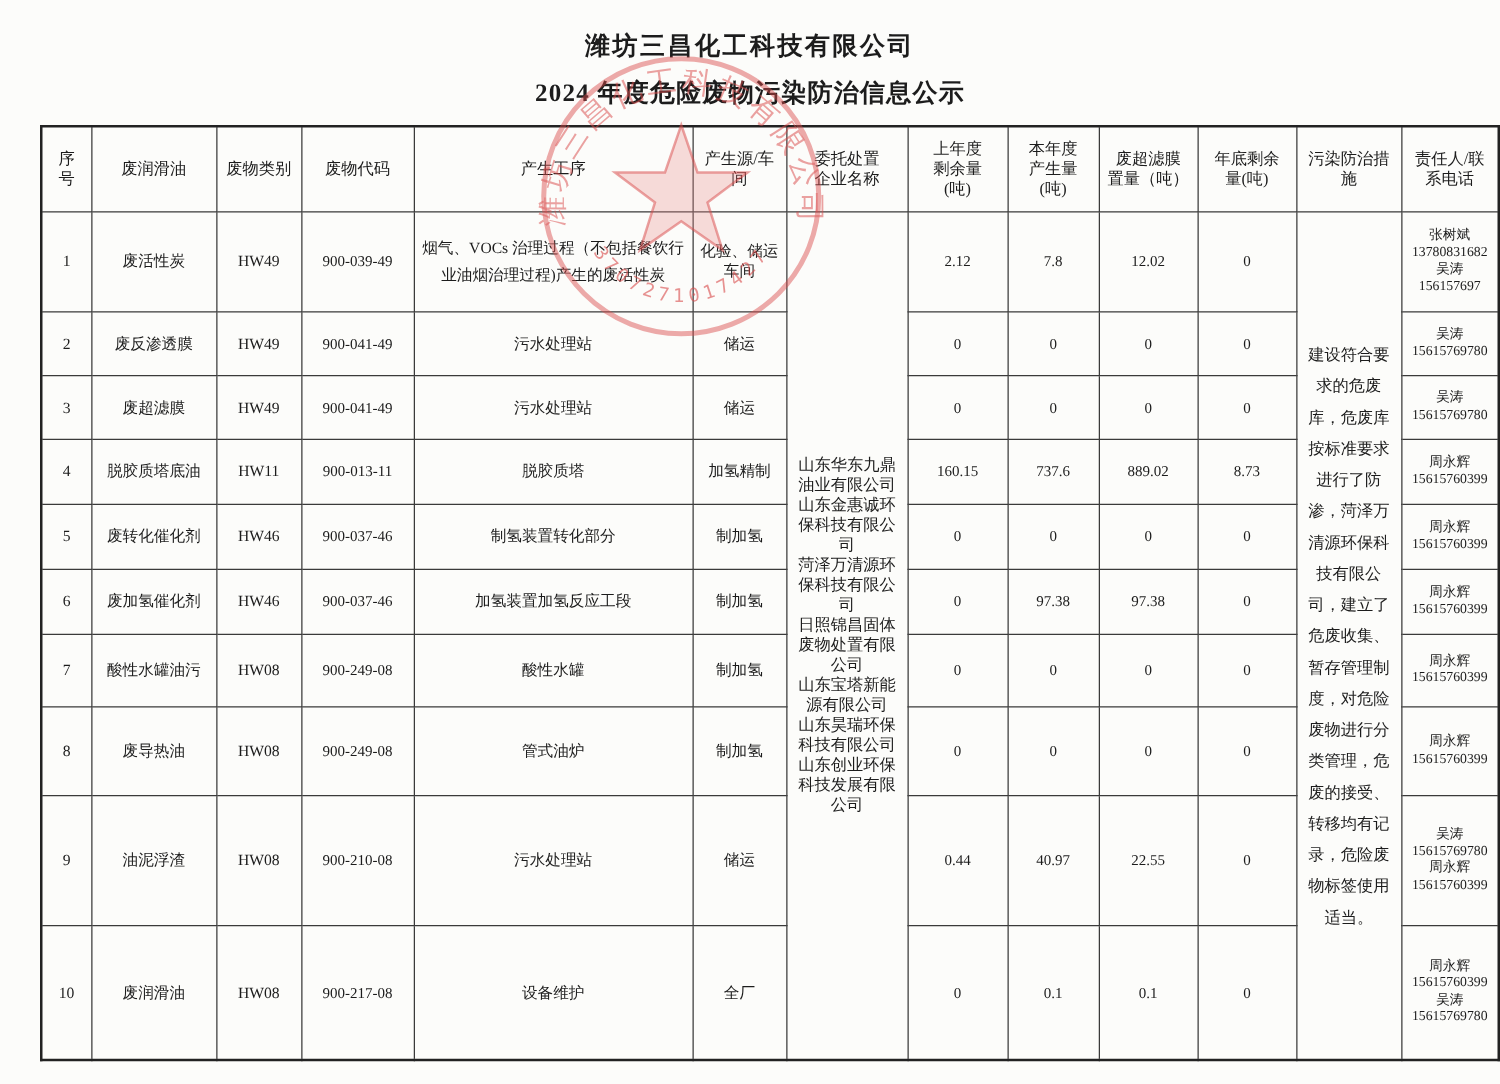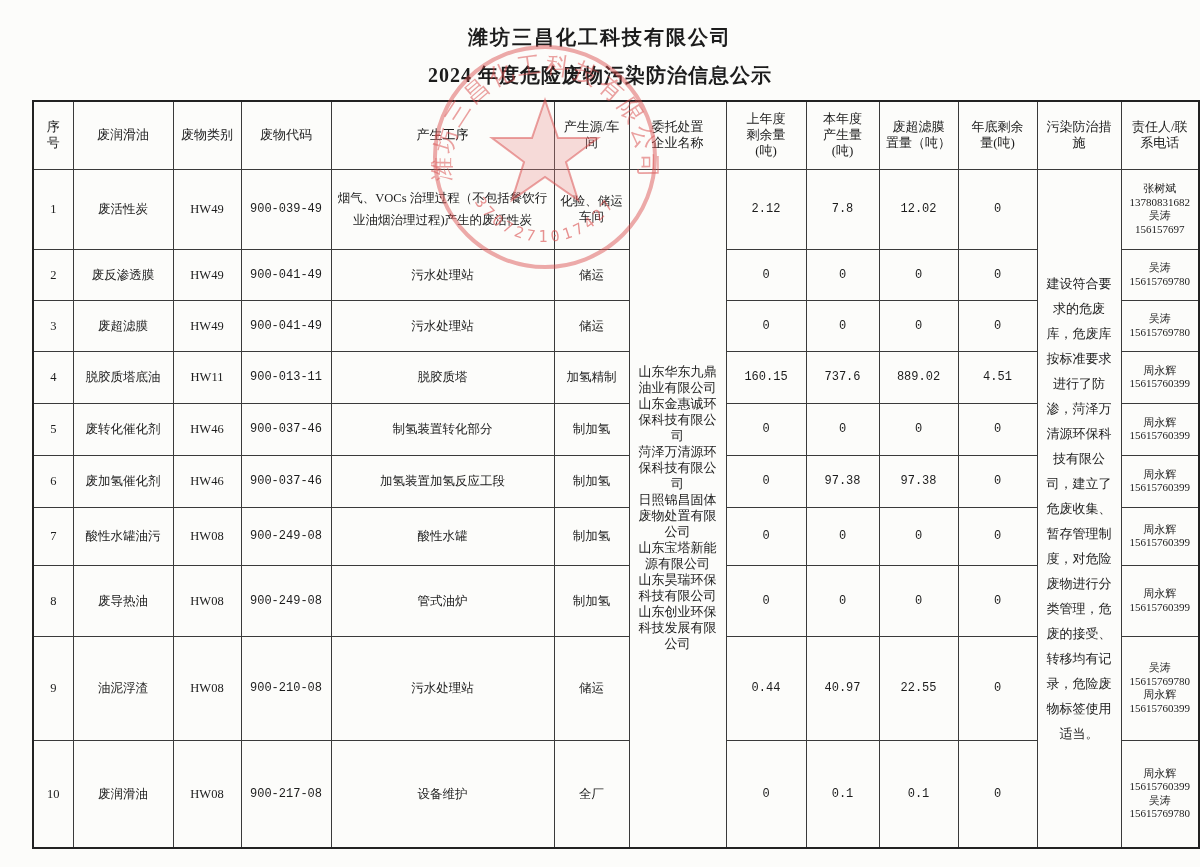--- a/index.html
+++ b/index.html
@@ -23,21 +23,21 @@
     border:1px solid #3a3a3a;
     text-align:center;vertical-align:middle;
     padding:2px 3px;
     line-height:16px;
     overflow:visible;
     word-break:break-all;
   }
   table{border:2px solid #222;}
   th{font-weight:normal;font-size:13px;}
   .preline{white-space:pre-line;}
-  td.num{font-family:Liberation Mono, monospace;font-size:12px;margin-left:32px;}
+  td.num{font-family:Liberation Serif, serif;font-size:12px;margin-left:32px;}
   td.contact{font-size:11px;line-height:13.5px;padding:1px 2px;}
   td.companies{font-size:13px;line-height:16px;padding:2px 7px;}
   td.measures{font-size:13px;line-height:25px;padding:2px 6px;}
   td.process{padding:2px 6px;line-height:22px;}
   .tealL{border-left-color:#2f7f7f;}
   .purpL{border-left-color:#6a4f7d;text-align:center;}
   
   .stamp{position:absolute;left:428px;top:40px;width:234px;height:234px;pointer-events:none;opacity:.85;}
 </style>
 </head>
@@ -148,21 +148,21 @@
     <tr style="height:52px">
       <td>4</td>
       <td>脱胶质塔底油</td>
       <td>HW11</td>
       <td class="num">900-013-11</td>
       <td class="process">脱胶质塔</td>
       <td>加氢精制</td>
       <td class="num tealL">160.15</td>
       <td class="num tealL">737.6</td>
       <td class="num tealL">889.02</td>
-      <td class="num tealL">4.51</td>
+      <td class="num tealL">8.73</td>
       <td class="contact preline">周永辉
 15615760399</td>
     </tr>
     <tr style="height:52px">
       <td>5</td>
       <td>废转化催化剂</td>
       <td>HW46</td>
       <td class="num">900-037-46</td>
       <td class="process">制氢装置转化部分</td>
       <td>制加氢</td>

